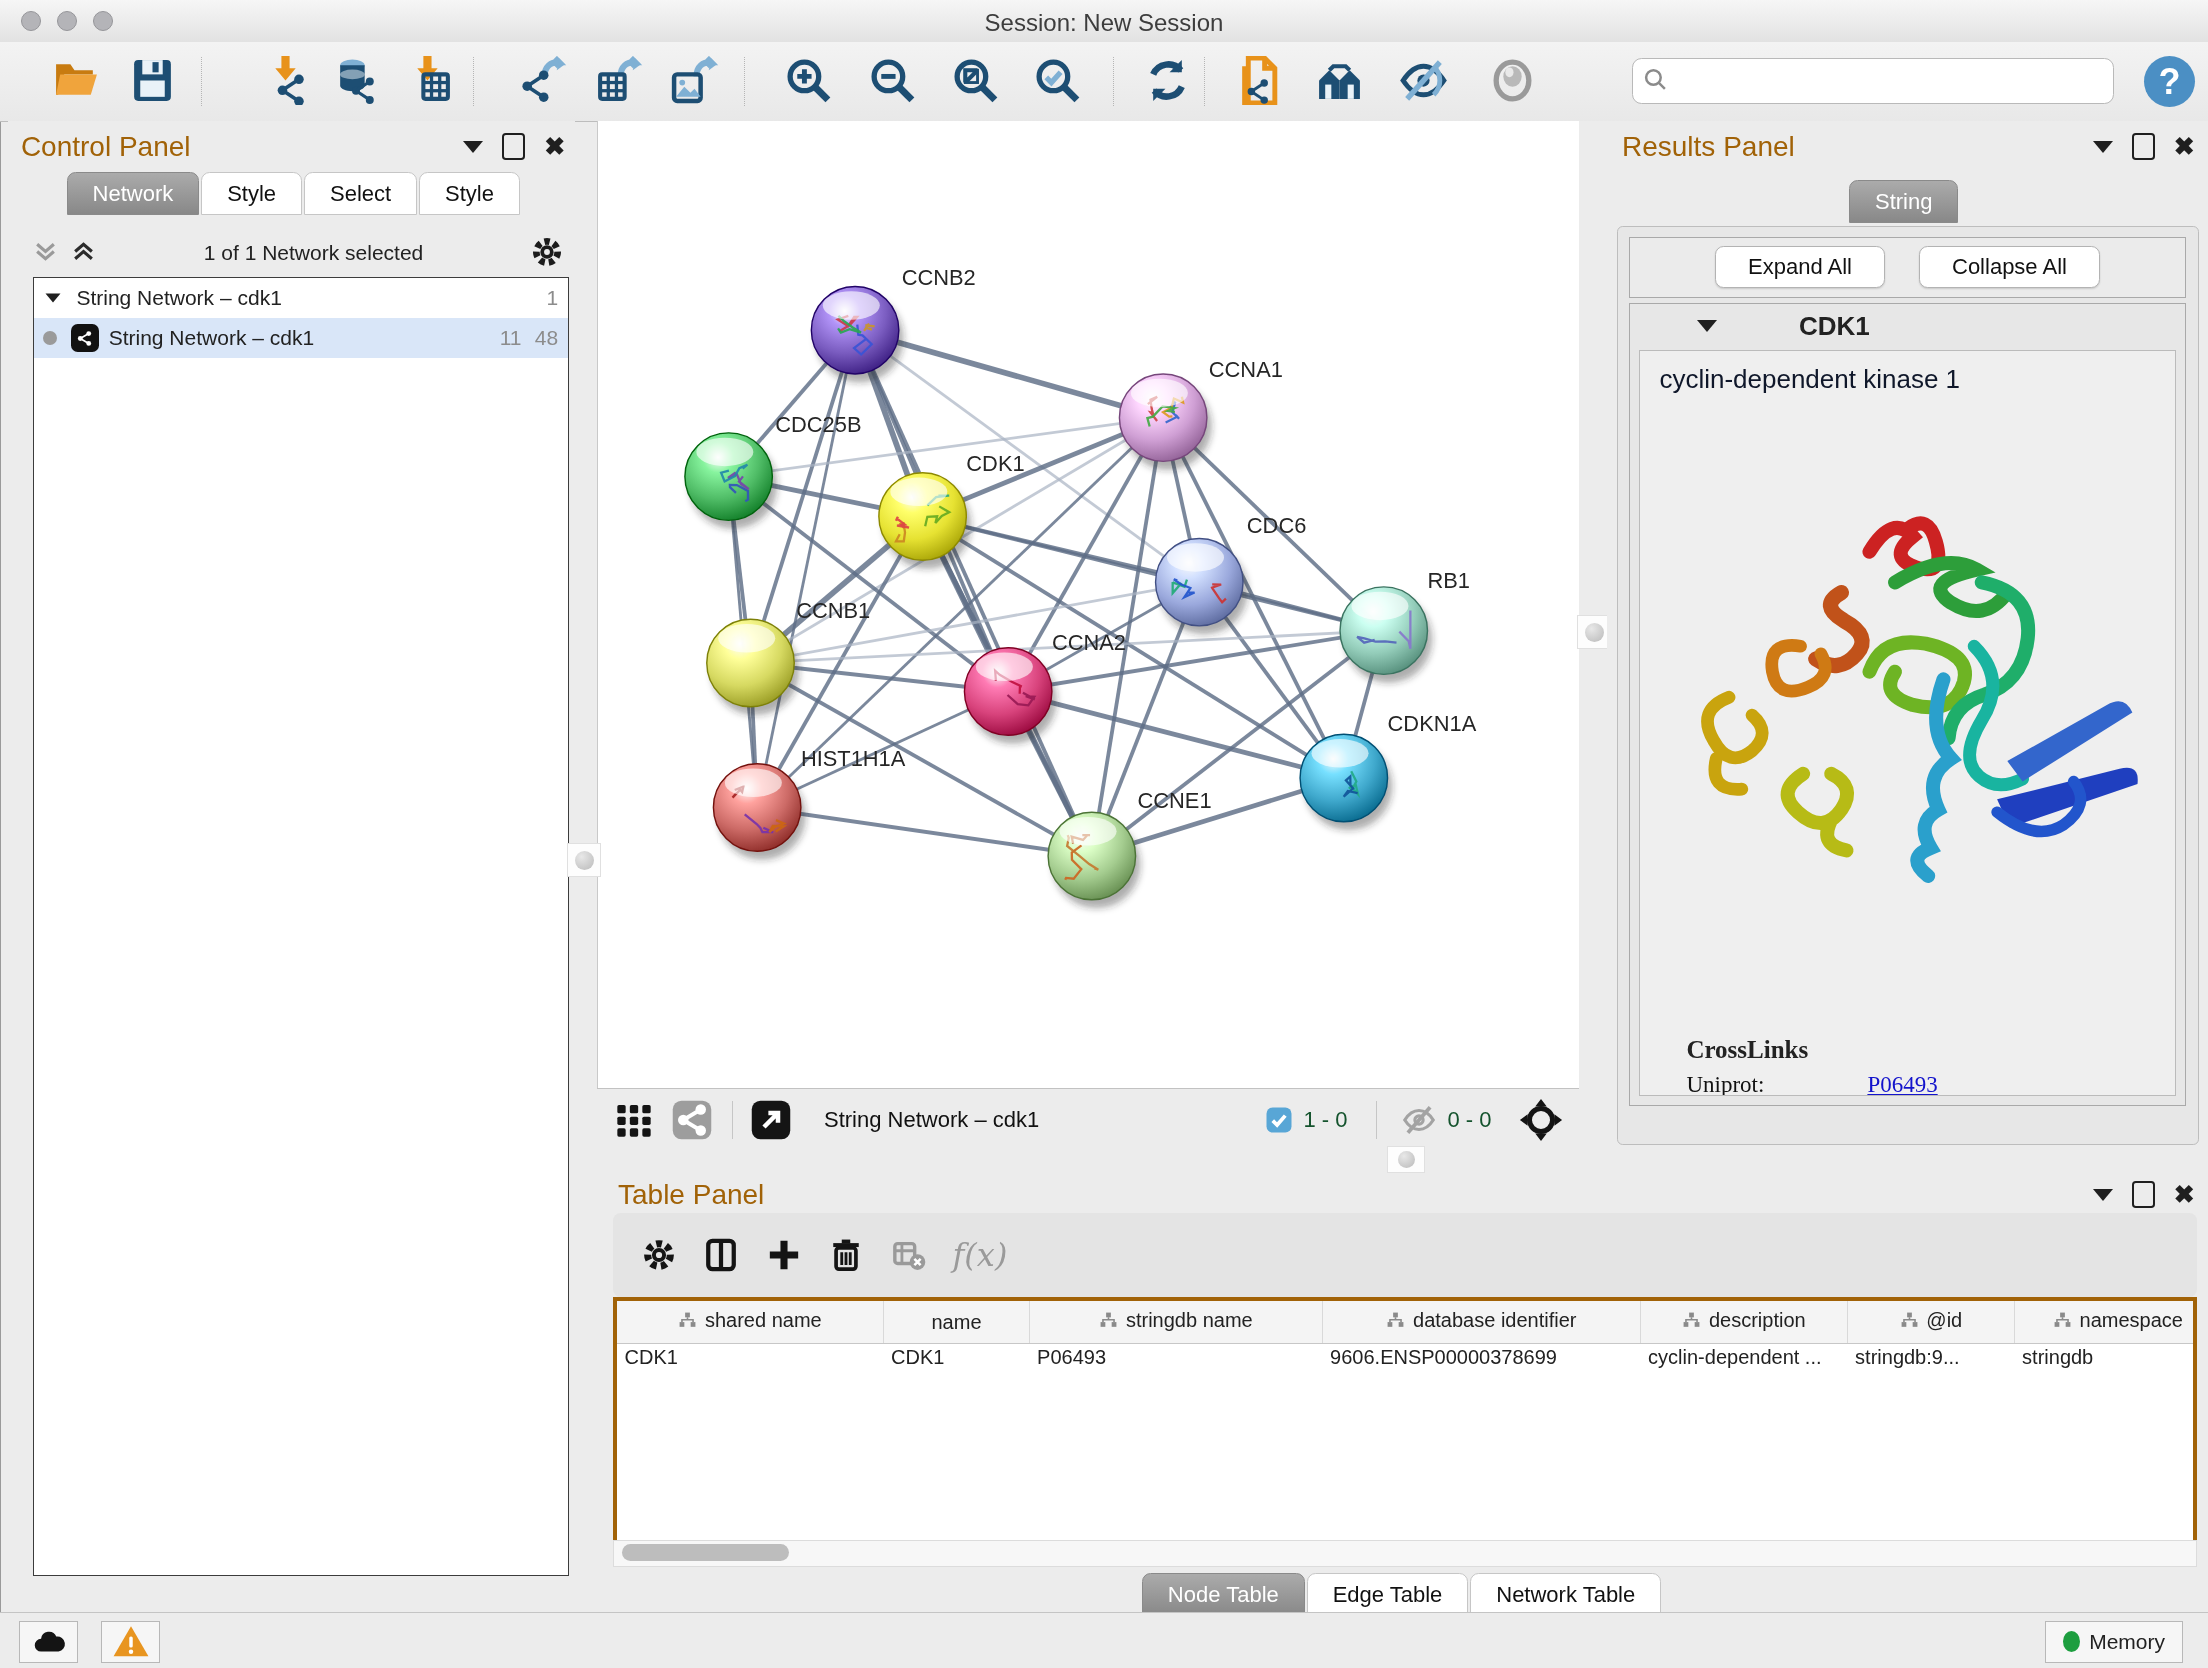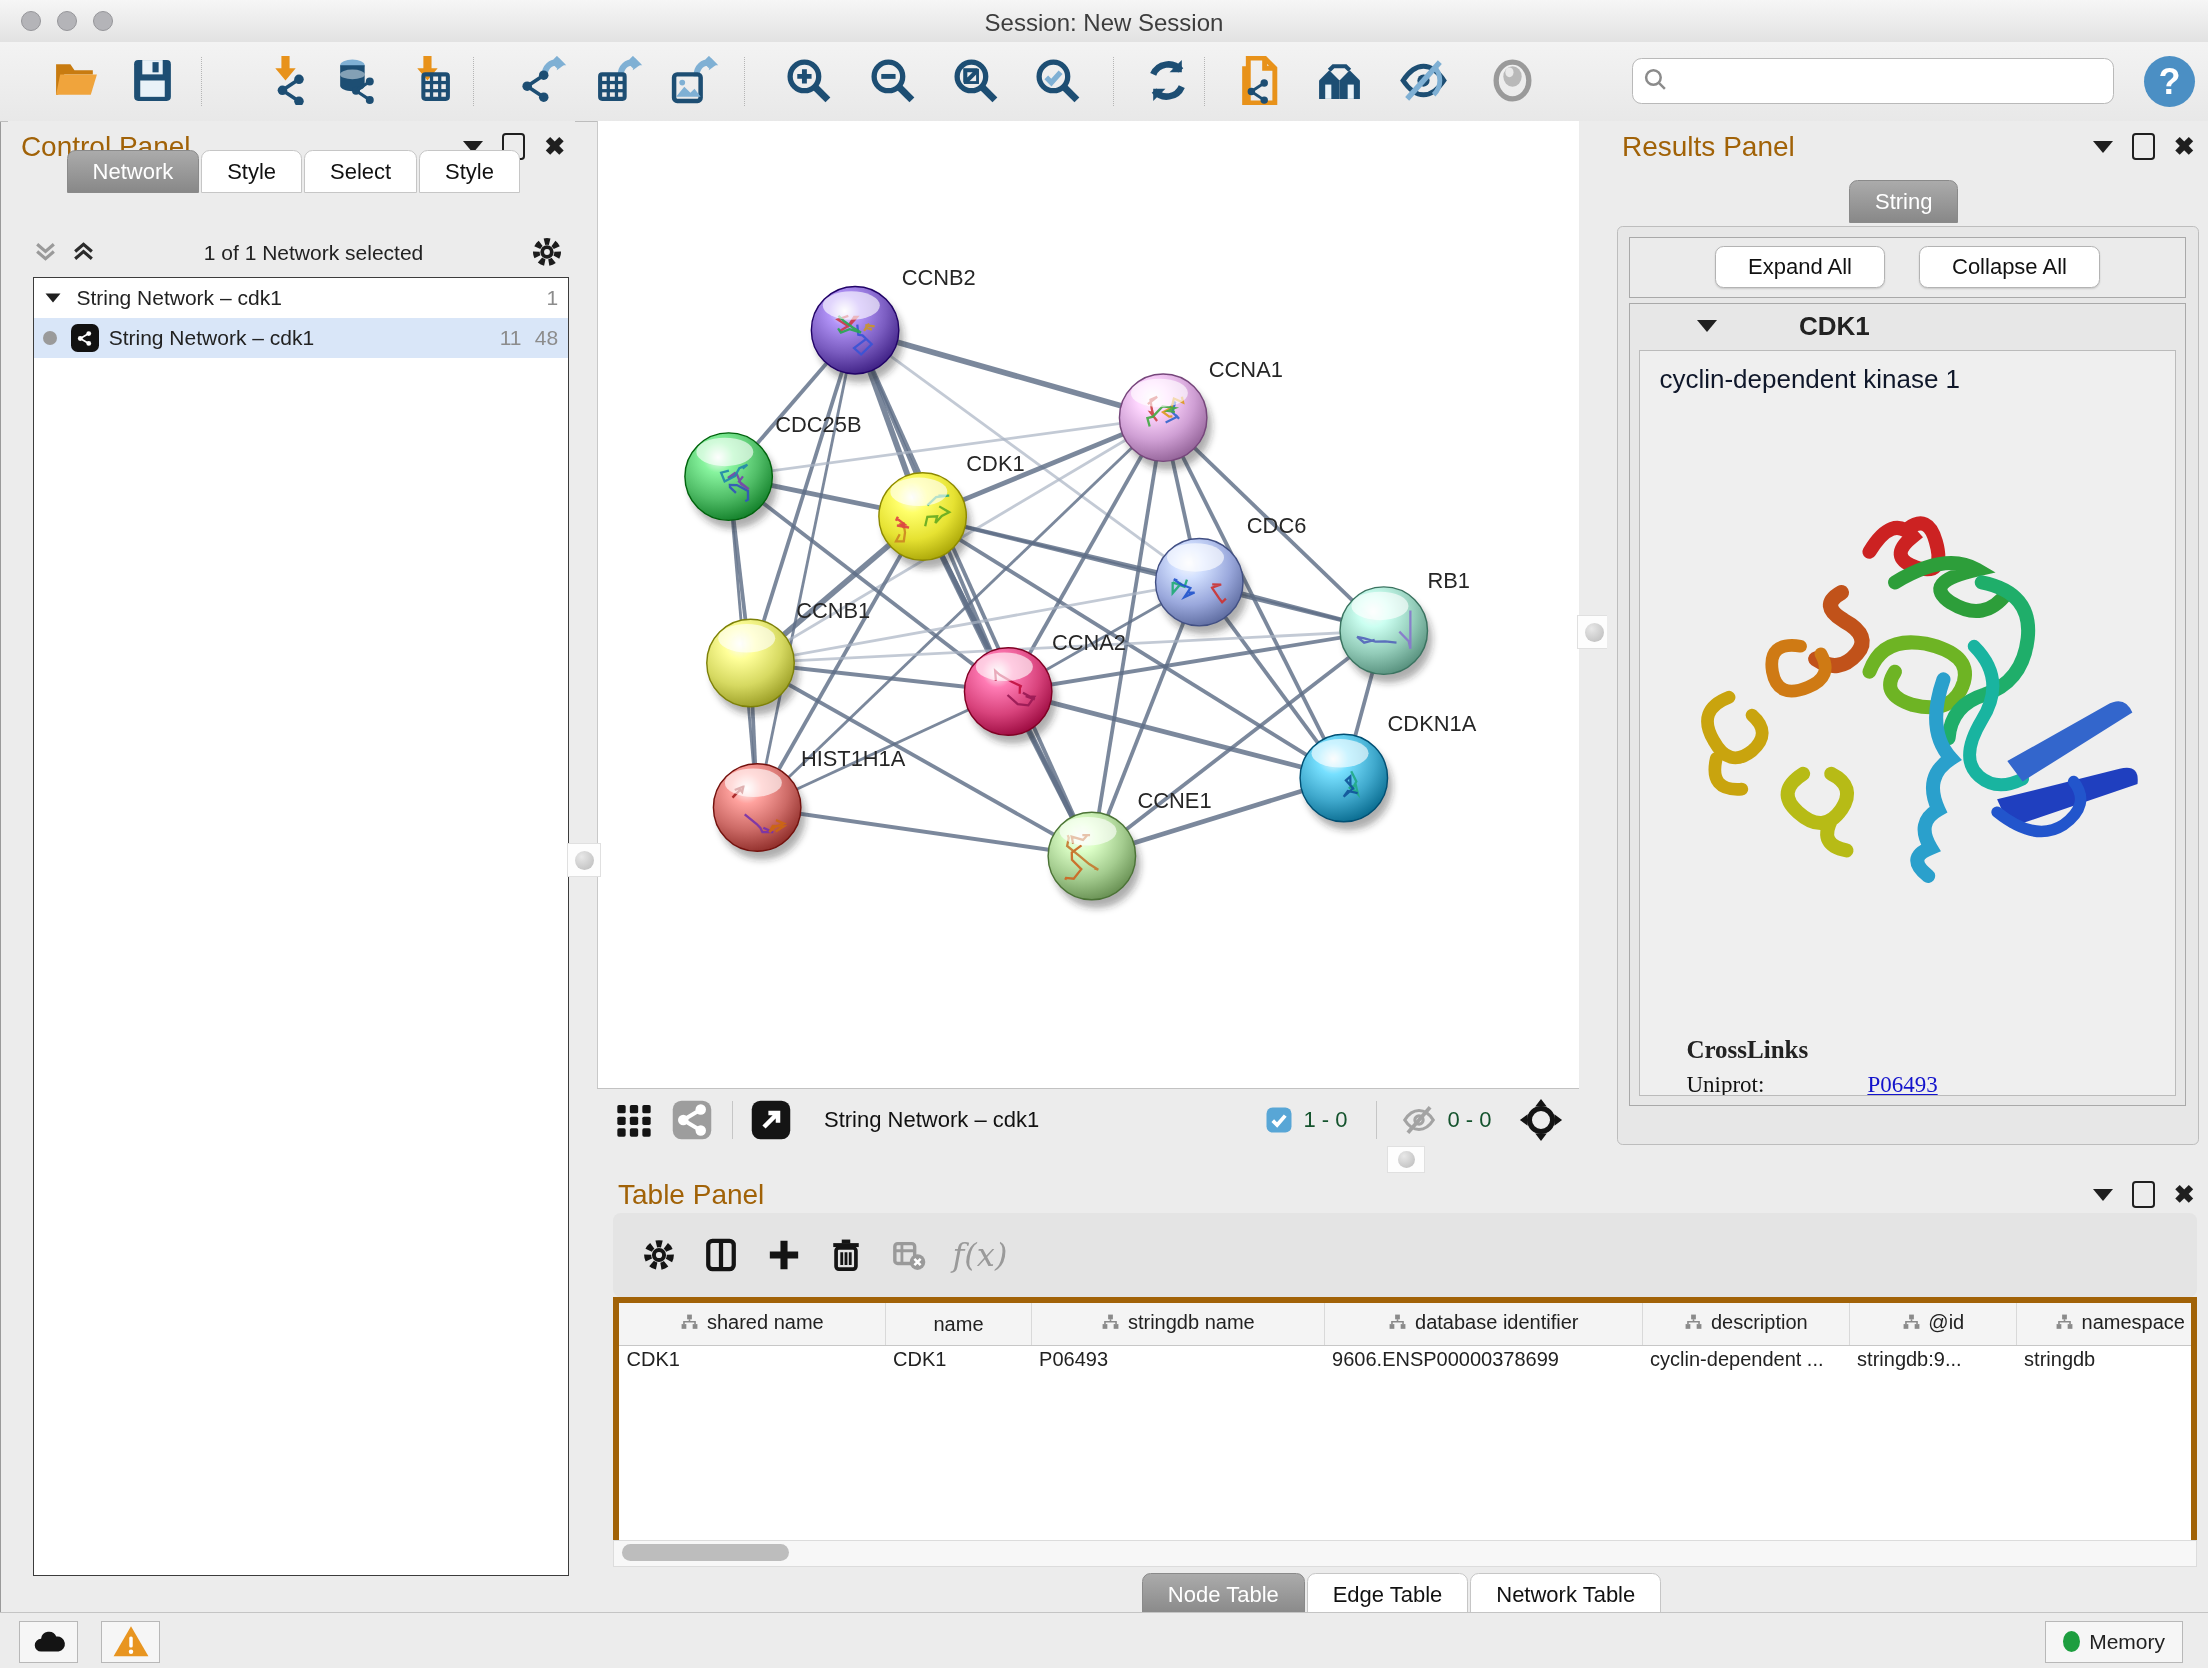--- a/index.html
+++ b/index.html
@@ -38,21 +38,21 @@
   .float-sq{width:19px;height:23px;border:2.9px solid #1f1f1f;border-radius:3.8px;}
   .close-x{font-size:25px;font-weight:bold;color:#1f1f1f;line-height:1;}
 
   
   #control-panel{position:absolute;left:7.6px;top:121px;width:567px;height:1491px;background:#ececec;}
   #cp-head{position:absolute;left:13.3px;top:9.5px;right:9.5px;display:flex;justify-content:space-between;align-items:center;}
   .tabrow{position:absolute;display:flex;}
   .tab{font-size:22px;padding:7.6px 25px;background:#fff;border:1px solid #c6c6c6;
     border-radius:8.6px 8.6px 0 0;color:#111;margin-right:1.9px;}
   .tab.sel{background:linear-gradient(#ababab,#888);color:#fff;border-color:#8a8a8a;}
-  #cp-tabs{left:59px;top:29px;}
+  #cp-tabs{left:59px;top:51px;}
   #cp-statusrow{position:absolute;left:25px;top:112px;right:11.4px;height:40px;
     display:flex;align-items:center;}
   #cp-status-label{flex:1;text-align:center;font-size:21px;color:#222;}
   #cp-list{position:absolute;left:25px;top:156px;width:536px;bottom:36px;
     background:#fff;border:1.9px solid #3c3c3c;box-sizing:border-box;}
   .tree-row{display:flex;align-items:center;height:40px;font-size:21px;padding:0 9.5px;}
   .tree-row .cnt{color:#8c8c8c;margin-left:13.3px;}
   .tree-row.sel{background:#d9e6f8;}
   .share-chip{width:28.5px;height:28.5px;border-radius:6.7px;background:#111;display:flex;
     align-items:center;justify-content:center;margin:0 9.5px 0 5.7px;}
@@ -101,21 +101,21 @@
   .xl-val{color:#1414cc;text-decoration:underline;}
 
   
   #table-panel{position:absolute;left:597px;top:1175px;width:1611px;height:438px;background:#ececec;}
   #tp-head{position:absolute;left:21px;top:3.8px;right:13.3px;display:flex;justify-content:space-between;align-items:center;}
   #tp-toolbar{position:absolute;left:16px;top:38px;right:11.4px;height:84px;background:#e4e4e4;
     border-radius:7.6px;display:flex;align-items:center;}
   .tp-ic{margin-left:28.5px;display:flex;align-items:center;}
   #fx{font-family:"DejaVu Serif",serif;font-style:italic;font-size:32px;color:#9a9a9a;margin-left:27px;}
   #tp-table{position:absolute;left:16px;top:122px;right:11.4px;height:242px;background:#fff;
-    border:6px solid #a16207;overflow:hidden;}
+    border:4px solid #a16207;overflow:hidden;}
   #tp-table table{border-collapse:collapse;width:100%;table-layout:fixed;}
   th{background:#f4f4f4;border-right:1px solid #d9d9d9;border-bottom:1.9px solid #c7c7c7;
      font-weight:normal;font-size:20px;height:40px;text-align:center;white-space:nowrap;overflow:hidden;}
   td{font-size:20px;height:34px;padding:1.9px 7.6px;white-space:nowrap;overflow:hidden;vertical-align:top;}
   .colicon{display:inline-block;vertical-align:-2.9px;margin-right:7.6px;}
   #tp-scroll{position:absolute;left:16px;top:365px;right:11.4px;height:25px;background:#f7f7f7;border:1px solid #dcdcdc;}
   #tp-thumb{position:absolute;left:7.6px;top:2.9px;width:167px;height:17px;border-radius:8.6px;background:#bdbdbd;}
   #tp-tabs{position:absolute;left:0;right:0;top:398px;display:flex;justify-content:center;}
 
   

